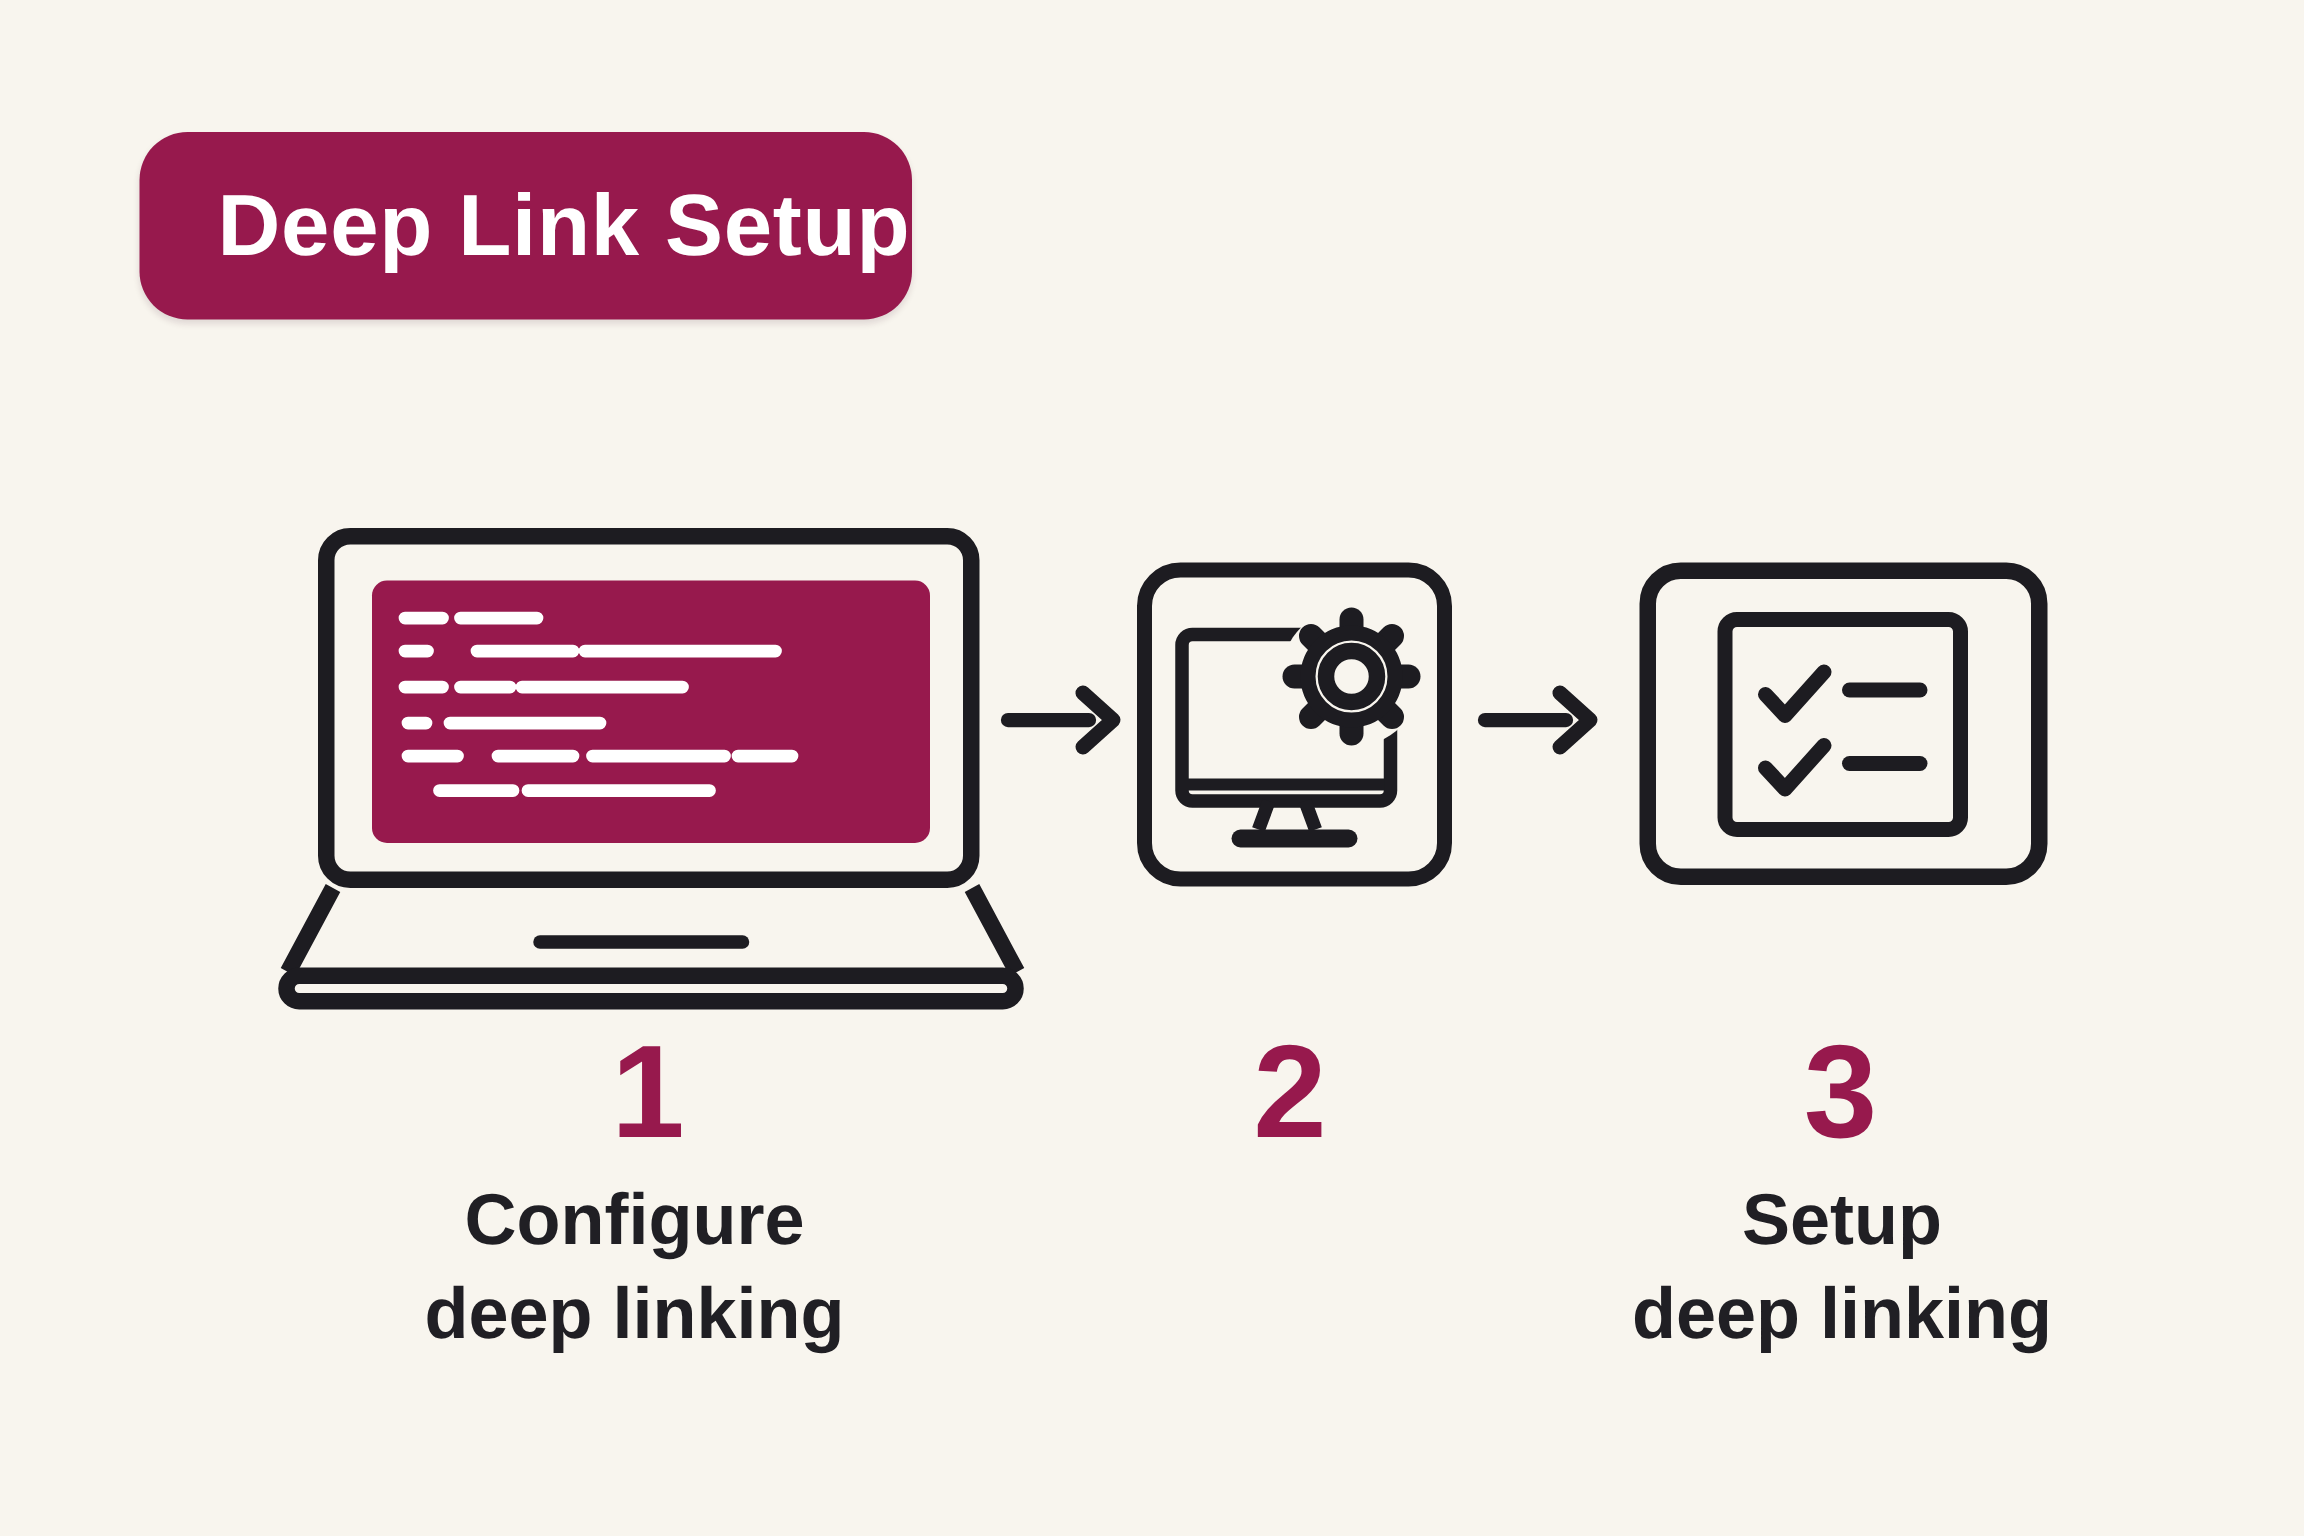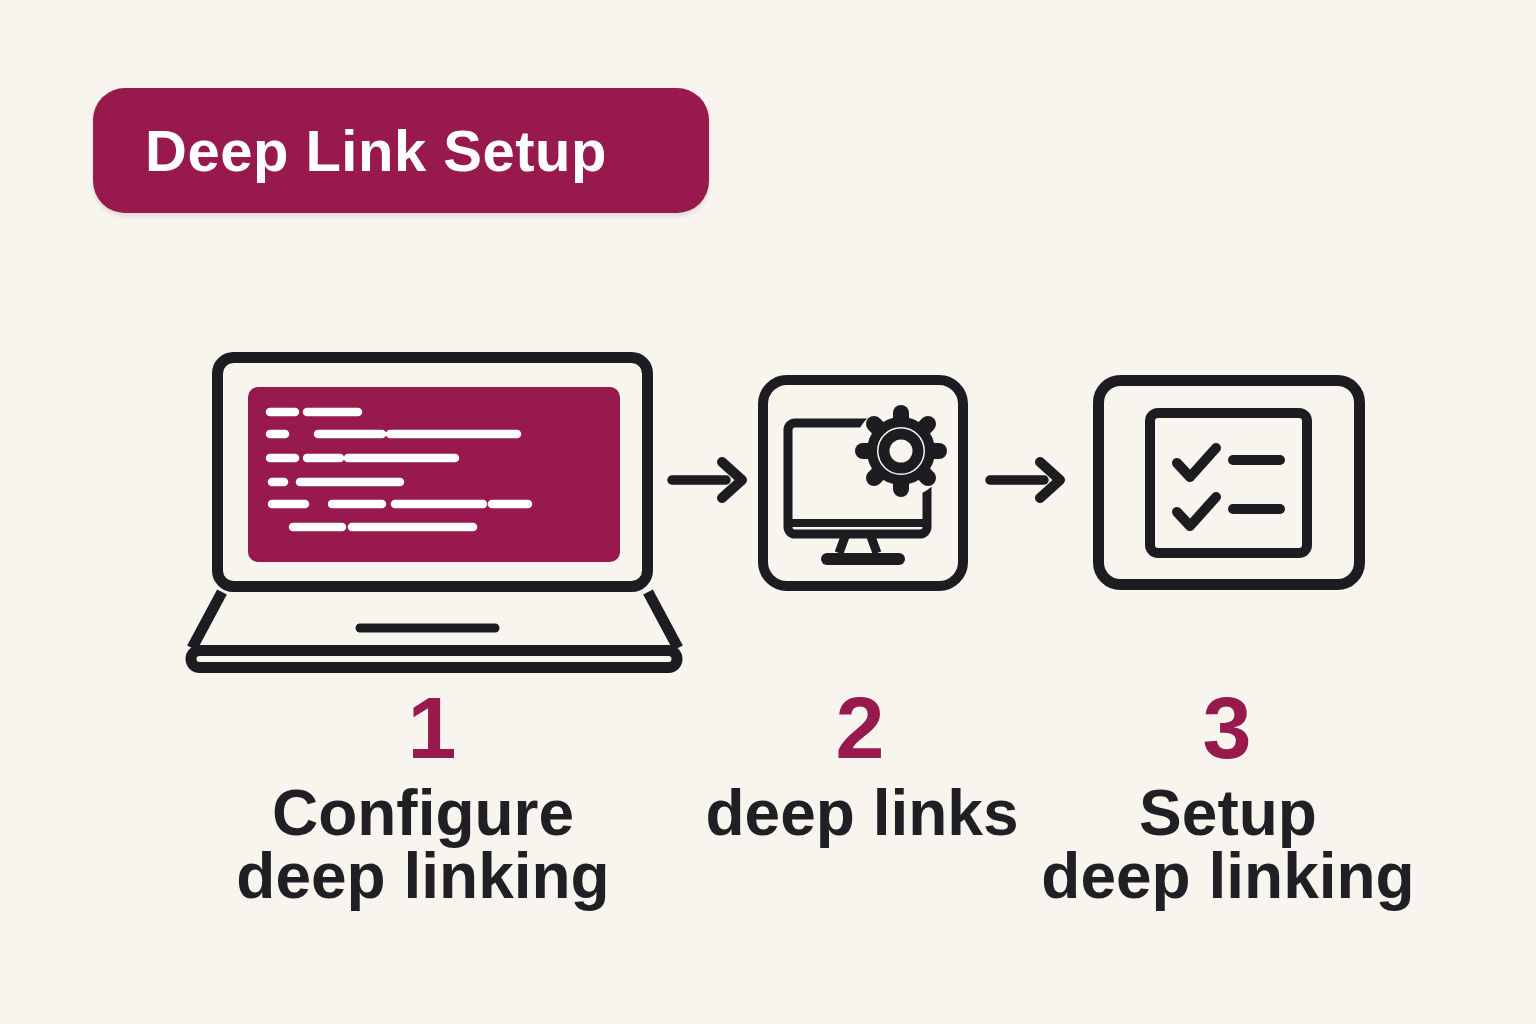--- a/index.html
+++ b/index.html
@@ -5,21 +5,21 @@
   html,body{margin:0;padding:0;}
   .canvas{
     position:relative;
     width:1536px;height:1024px;
     background:var(--background,#F8F5EE);
     overflow:hidden;
     font-family:"Liberation Sans","DejaVu Sans",sans-serif;
   }
   .badge{
     position:absolute;left:93px;top:88px;
-    width:616px;height:125px;
+    width:515px;height:125px;
     background:var(--maroon,#97194D);
     border-radius:32px;
     display:flex;align-items:center;
     padding-left:52px;box-sizing:border-box;
     box-shadow:0 3px 4px rgba(60,20,40,0.12);
   }
   .badge-text{
     color:#fff;font-size:58px;font-weight:bold;letter-spacing:.5px;
   }
   .icon-abs{position:absolute;}
@@ -33,21 +33,21 @@
     text-align:center;
     font-size:88px;font-weight:bold;line-height:1;
     color:var(--maroon,#97194D);
   }
   .num-1{left:332px;}
   .num-2{left:760px;}
   .num-3{left:1127px;}
   .step-label{
     position:absolute;top:782px;width:460px;
     text-align:center;
-    font-size:64px;font-weight:bold;line-height:63px;
+    font-size:48px;font-weight:bold;line-height:63px;
     color:var(--label-text,#201F24);
   }
   .lbl-1{left:193px;}
   .lbl-2{left:632px;}
   .lbl-3{left:998px;}
 </style>
 </head>
 <body>
 
 <div class="canvas">
@@ -116,20 +116,19 @@
 
   <div class="step-number num-1">1</div>
   <div class="step-number num-2">2</div>
   <div class="step-number num-3">3</div>
 
   <div class="step-label lbl-1">
     <div>Configure</div>
     <div>deep linking</div>
   </div>
   <div class="step-label lbl-2">
-    <div>deep links</div>
   </div>
   <div class="step-label lbl-3">
     <div>Setup</div>
     <div>deep linking</div>
   </div>
 
 </div>
 
 </body></html>

